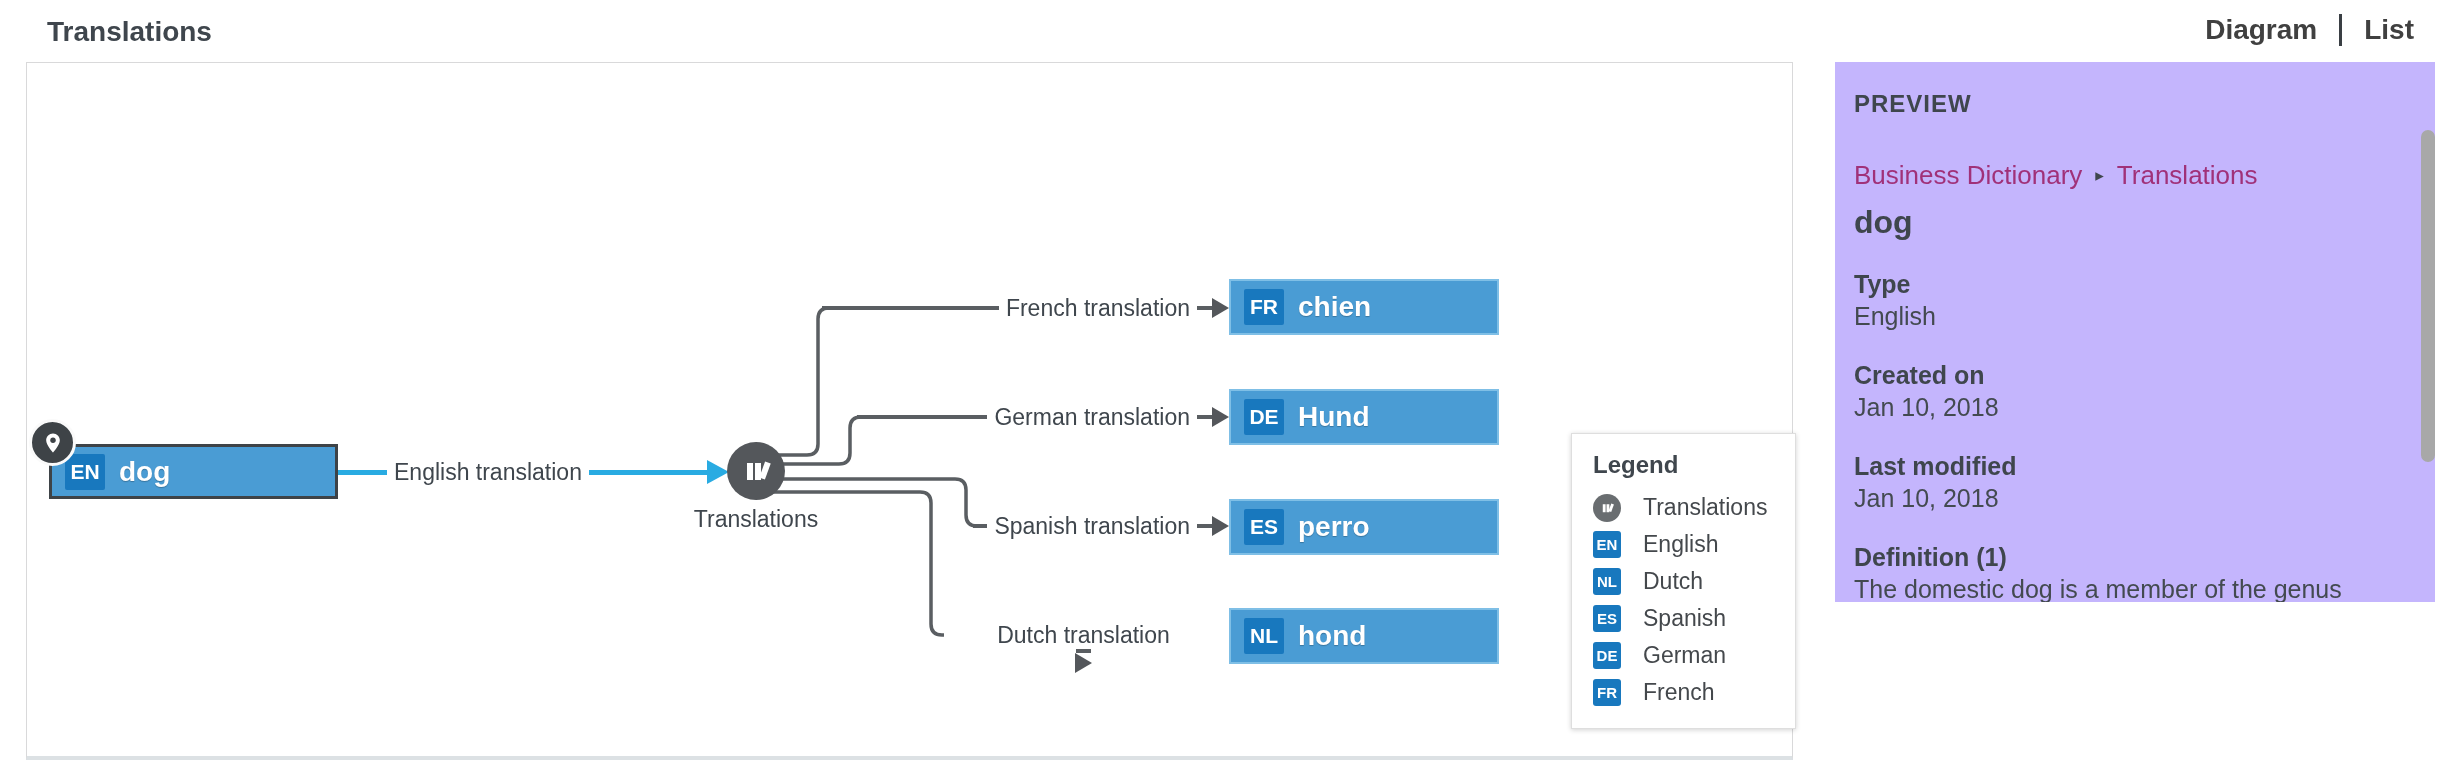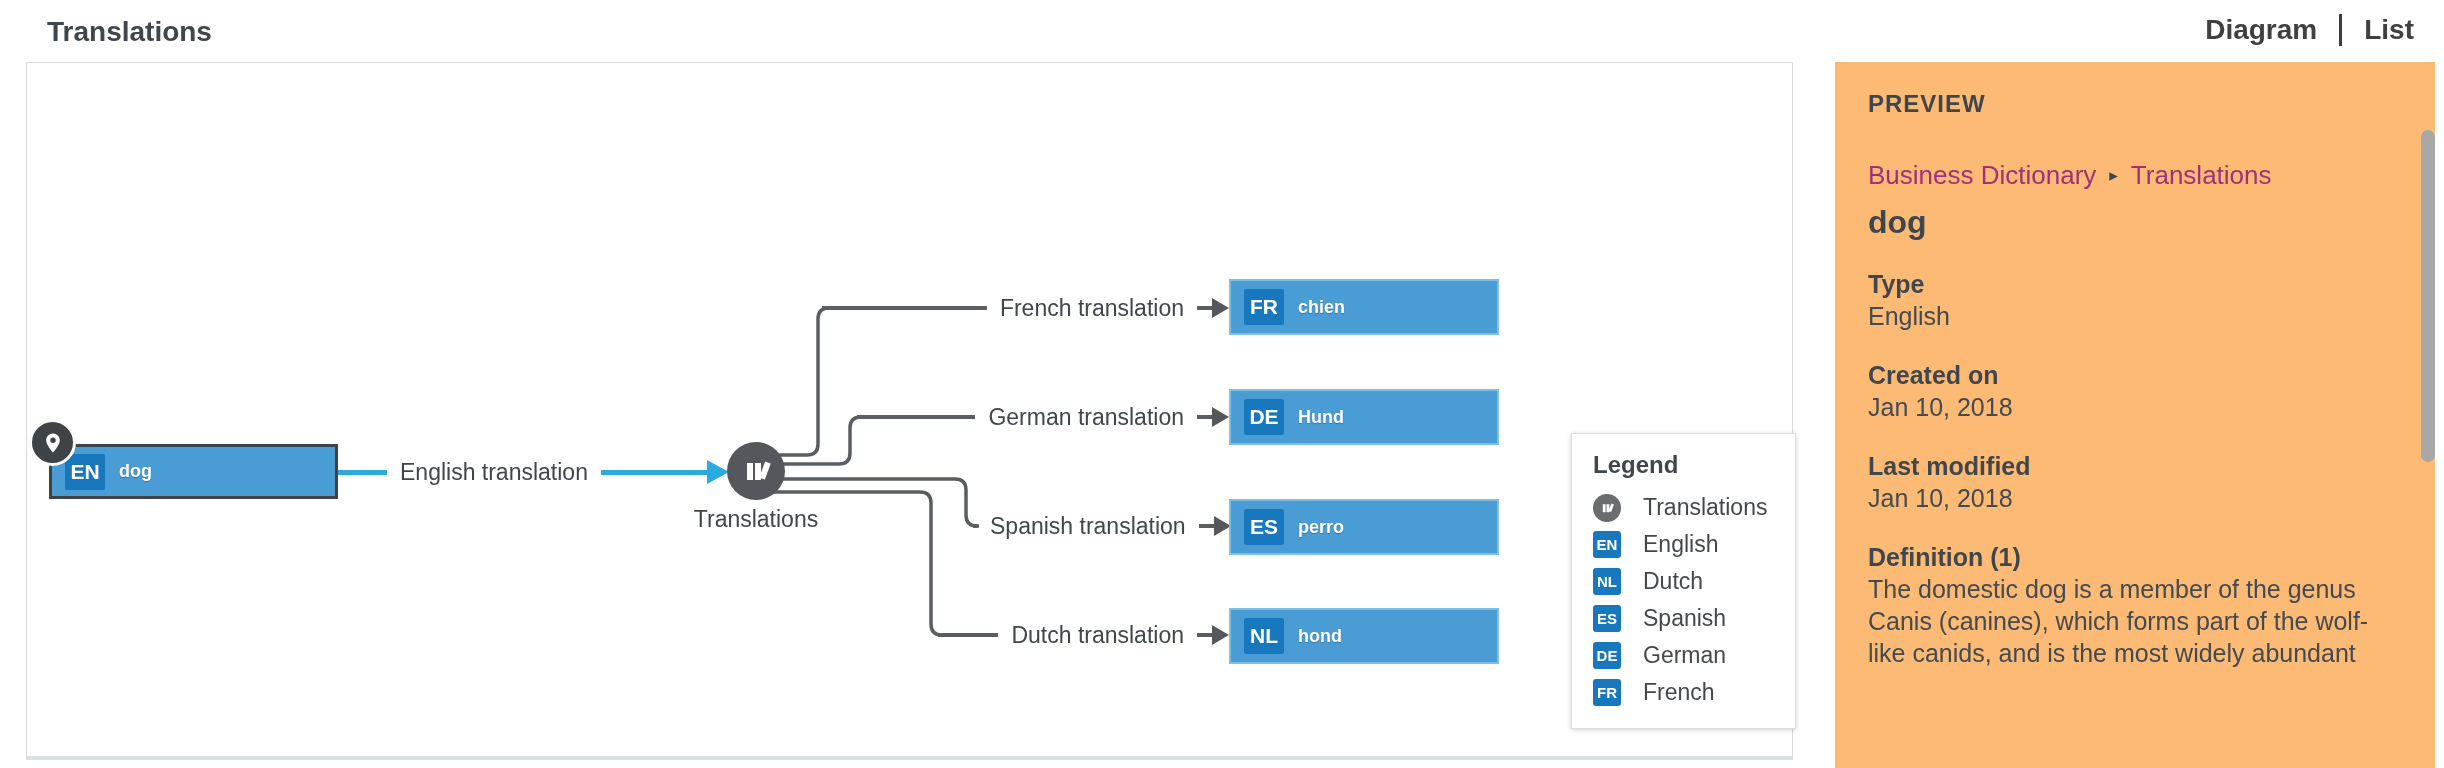--- a/index.html
+++ b/index.html
@@ -18,38 +18,38 @@
   .canvas { position:absolute; left:26px; top:62px; width:1767px; height:698px;
             background:#ffffff; border:1px solid #D9D9DA; border-bottom:4px solid #DCE1E4; }
   .connectors { position:absolute; left:0; top:0; width:1767px; height:698px; z-index:1; }
   .connectors path { stroke:#5A5E62; stroke-width:3.5; fill:none; }
 
   
   .edge-row { position:absolute; height:26px; display:flex; align-items:center; z-index:2; }
   .edge-line { height:3.5px; background:#5A5E62; }
   .edge-line.grow { flex:1; min-width:4px; }
   .edge-line.tail { width:15px; flex:none; }
-  .edge-label { margin:0 13px; font-size:23px; color:#3F464D; white-space:nowrap; }
+  .edge-label { margin:0 7px; font-size:23px; color:#3F464D; white-space:nowrap; }
   .edge-arrow { width:0; height:0; flex:none;
                 border-top:10px solid transparent; border-bottom:10px solid transparent;
                 border-left:17px solid #54575B; }
   .edge-row.blue .edge-line { height:5px; background:#29ABE2; }
   .edge-row.blue .edge-line.lead { width:52px; flex:none; }
   .edge-row.blue .edge-arrow { border-top:12px solid transparent; border-bottom:12px solid transparent;
                                border-left:22px solid #29ABE2; }
 
   
   .node { position:absolute; display:flex; align-items:center; background:#4A9CD4;
           padding-left:13px; z-index:3; cursor:pointer; }
   .node.source { left:22px; top:381px; width:289px; height:55px; border:3px solid #3E4347; }
   .node.target { left:1202px; width:270px; height:56px; border:2px solid #7FBFE6; }
   .badge { display:flex; align-items:center; justify-content:center; width:40px; height:36px;
            background:#1878BE; color:#fff; font-size:21px; font-weight:bold; border-radius:2px;
            flex:none; }
-  .node-label { margin-left:14px; color:#fff; font-size:18px; font-weight:bold;
+  .node-label { margin-left:14px; color:#fff; font-size:28px; font-weight:bold;
                 text-shadow:0 1px 1px rgba(0,0,0,0.25); }
 
   
   .pin { position:absolute; left:2px; top:356px; width:47px; height:47px; border-radius:50%;
          background:#3E4347; border:3px solid #FAFAFA; z-index:4;
          display:flex; align-items:center; justify-content:center; }
 
   
   .hub { position:absolute; left:700px; top:379px; width:58px; height:58px; border-radius:50%;
          background:#54575B; z-index:3; display:flex; align-items:center; justify-content:center;
@@ -64,22 +64,22 @@
   .legend-title { font-size:24px; font-weight:bold; color:#3F464D; margin-bottom:15px; }
   .legend-row { display:flex; align-items:center; height:27px; margin-bottom:10px; }
   .legend-row .lg-badge { width:28px; height:27px; font-size:15px; border-radius:3px;
                           display:flex; align-items:center; justify-content:center;
                           background:#1878BE; color:#fff; font-weight:bold; flex:none; }
   .lg-circle { width:28px; height:28px; border-radius:50%; background:#696D70; flex:none;
                display:flex; align-items:center; justify-content:center; }
   .legend-row .lg-label { margin-left:22px; font-size:23px; color:#44484C; }
 
   
-  .sidebar { position:absolute; left:1835px; top:62px; width:600px; height:706px;
-             background:#fdba74; padding:28px 45px 0 33px; overflow:hidden; }
+  .sidebar { position:absolute; left:1835px; top:62px; width:600px; height:540px;
+             background:#c4b5fd; padding:28px 45px 0 19px; overflow:hidden; }
   .preview-heading { font-size:24px; font-weight:bold; letter-spacing:1px; color:#3F464D; }
   .breadcrumb { margin-top:42px; display:flex; align-items:center; white-space:nowrap; }
   .crumb { color:#A03179; font-size:26px; cursor:pointer; }
   .crumb-sep { color:#3F464D; font-size:17px; margin:0 13px; }
   .asset-title { margin-top:13px; font-size:32px; font-weight:bold; color:#3F464D; }
   .field { margin-top:27px; }
   .field:first-of-type { margin-top:36px; }
   .field-label { font-size:25px; font-weight:bold; color:#3F464D; line-height:32px; }
   .field-value { font-size:25px; color:#434A50; line-height:32px; }
 
@@ -127,21 +127,21 @@
       <span class="edge-label">German translation</span>
       <span class="edge-line tail"></span>
       <span class="edge-arrow"></span>
     </div>
     <div class="edge-row" style="left:946px; top:450px; width:256px;">
       <span class="edge-line grow"></span>
       <span class="edge-label">Spanish translation</span>
       <span class="edge-line tail"></span>
       <span class="edge-arrow"></span>
     </div>
-    <div class="edge-row" style="left:911px; top:559px; width:291px;">
+    <div class="edge-row" style="left:911px; top:559px; width:291px;flex-direction:column;">
       <span class="edge-line grow"></span>
       <span class="edge-label">Dutch translation</span>
       <span class="edge-line tail"></span>
       <span class="edge-arrow"></span>
     </div>
 
     <div class="node source">
       <span class="badge">EN</span>
       <span class="node-label">dog</span>
     </div>

